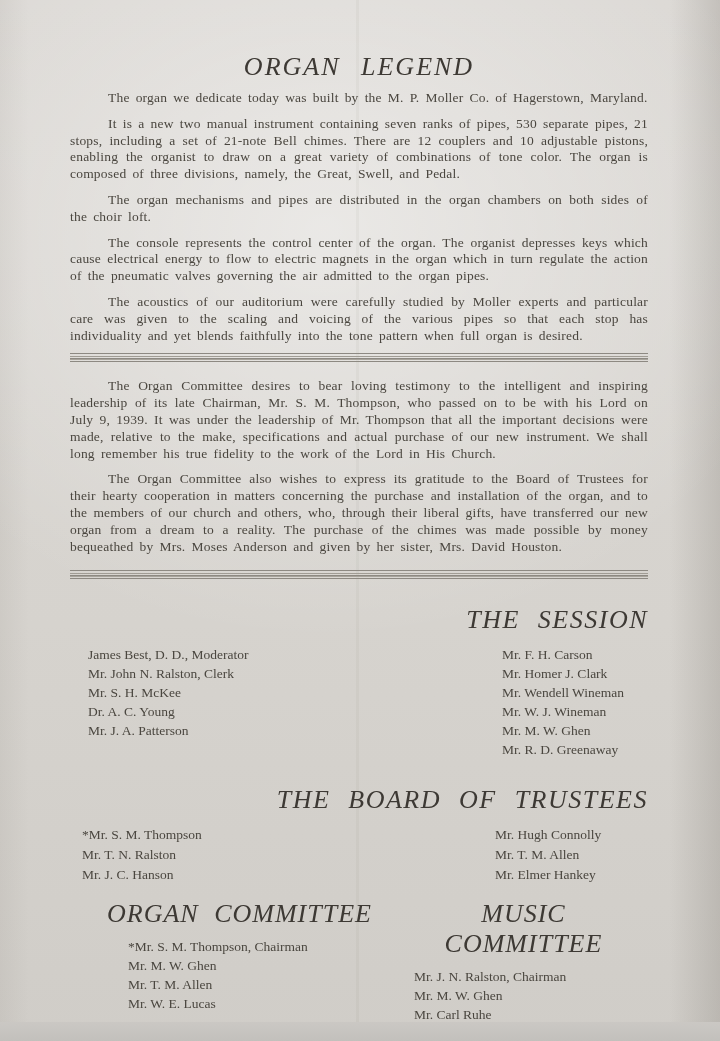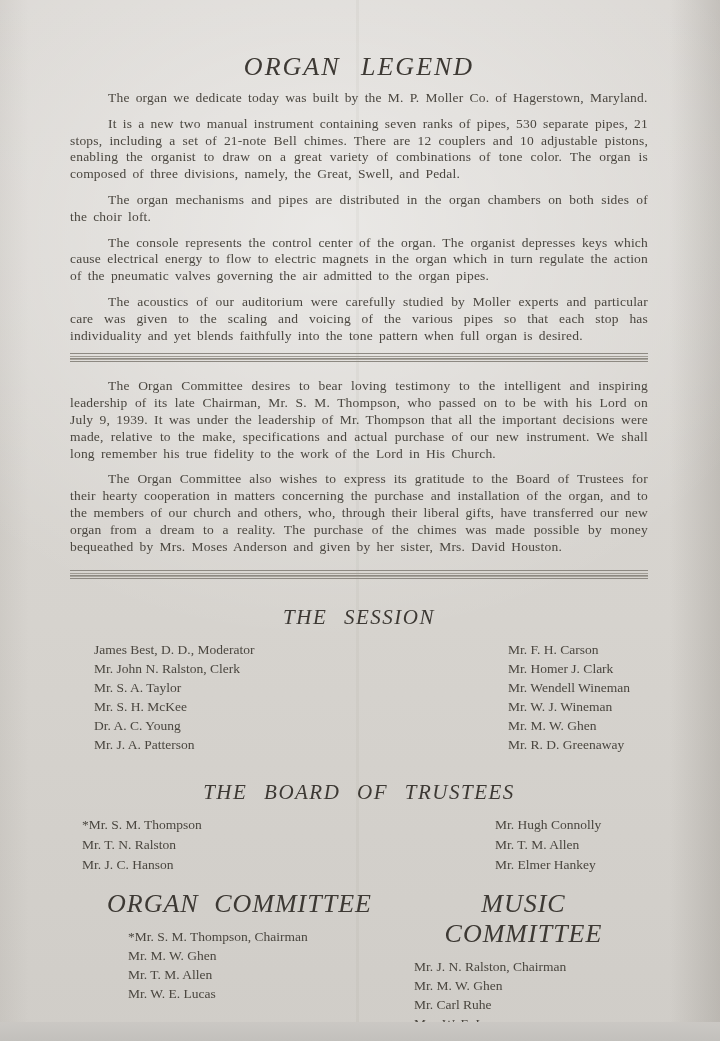--- a/index.html
+++ b/index.html
@@ -41,28 +41,28 @@
       linear-gradient(#8d8982,#8d8982) 0 0/100% 1px no-repeat,
       linear-gradient(#a09c94,#a09c94) 0 3px/100% 1px no-repeat,
       linear-gradient(#8d8982,#8d8982) 0 5px/100% 1px no-repeat,
       linear-gradient(#a7a39b,#a7a39b) 0 6px/100% 1px no-repeat,
       linear-gradient(#8d8982,#8d8982) 0 8px/100% 1px no-repeat;
   }
   .rule-1{margin:5px 0 16px 0;}
   .rule-2{margin:15px 0 0 0;}
   .section-heading{
     margin:26px 0 10px 0;
-    font-style:italic;font-size:21px;font-weight:normal;
-    text-align:center;letter-spacing:1.5px;word-spacing:10px;
+    font-style:italic;font-size:26px;font-weight:normal;
+    text-align:right;letter-spacing:1.5px;word-spacing:10px;
     color:#3d3934;
   }
   .two-col{display:flex;}
   .name-list{list-style:none;margin:0;padding:0;font-size:13.5px;}
   .session-cols{margin-top:4px;}
-  .session-cols .col-left{margin-left:24px;width:414px;}
+  .session-cols .col-left{margin-left:18px;width:414px;}
   .session-cols .name-list{line-height:19px;}
   .trustee-cols{margin-top:6px;}
   .trustee-cols .col-left{margin-left:12px;width:413px;}
   .trustee-cols .name-list{line-height:20px;}
   .committees{display:flex;margin-top:14px;}
   .committee-left{width:280px;margin-left:30px;}
   .committee-right{width:250px;margin-left:20px;}
   .committee-heading{
     margin:0 0 8px 0;
     font-style:italic;font-size:26px;font-weight:normal;
@@ -93,21 +93,20 @@
   <p class="para">The Organ Committee also wishes to express its gratitude to the Board of Trustees for their hearty cooperation in matters concerning the purchase and installation of the organ, and to the members of our church and others, who, through their liberal gifts, have transferred our new organ from a dream to a reality. The purchase of the chimes was made possible by money bequeathed by Mrs. Moses Anderson and given by her sister, Mrs. David Houston.</p>
 
   <div class="rule rule-2"></div>
 
   <h2 class="section-heading">THE SESSION</h2>
 
   <div class="two-col session-cols">
     <ul class="name-list col-left">
       <li>James Best, D. D., Moderator</li>
       <li>Mr. John N. Ralston, Clerk</li>
-      <li>Mr. S. A. Taylor</li>
       <li>Mr. S. H. McKee</li>
       <li>Dr. A. C. Young</li>
       <li>Mr. J. A. Patterson</li>
     </ul>
     <ul class="name-list col-right">
       <li>Mr. F. H. Carson</li>
       <li>Mr. Homer J. Clark</li>
       <li>Mr. Wendell Wineman</li>
       <li>Mr. W. J. Wineman</li>
       <li>Mr. M. W. Ghen</li>

